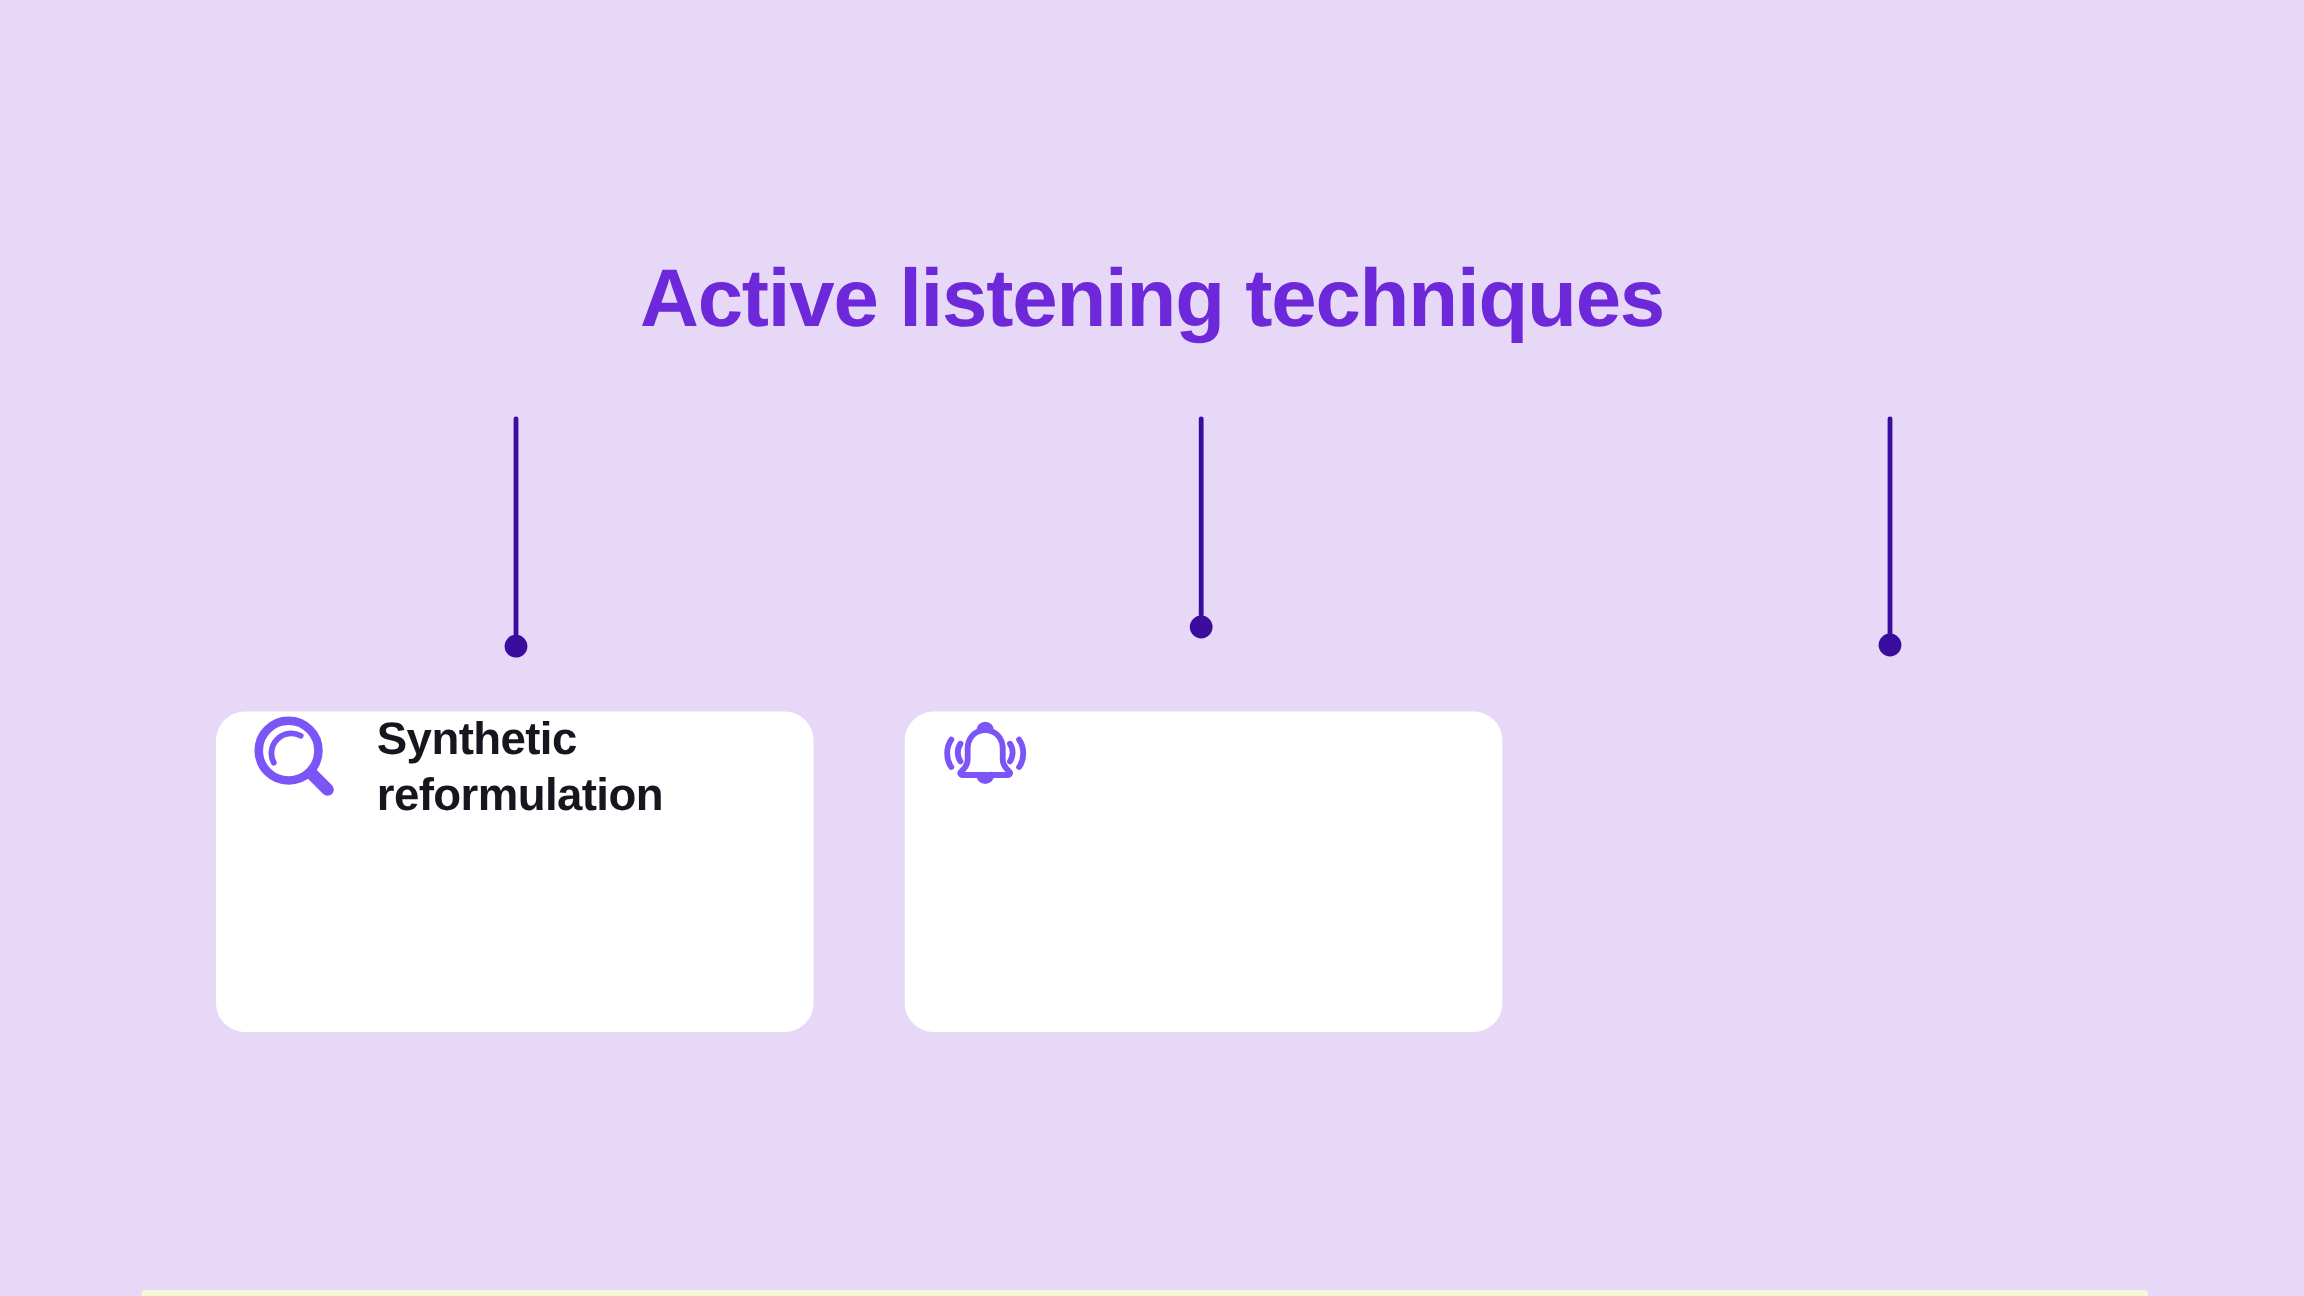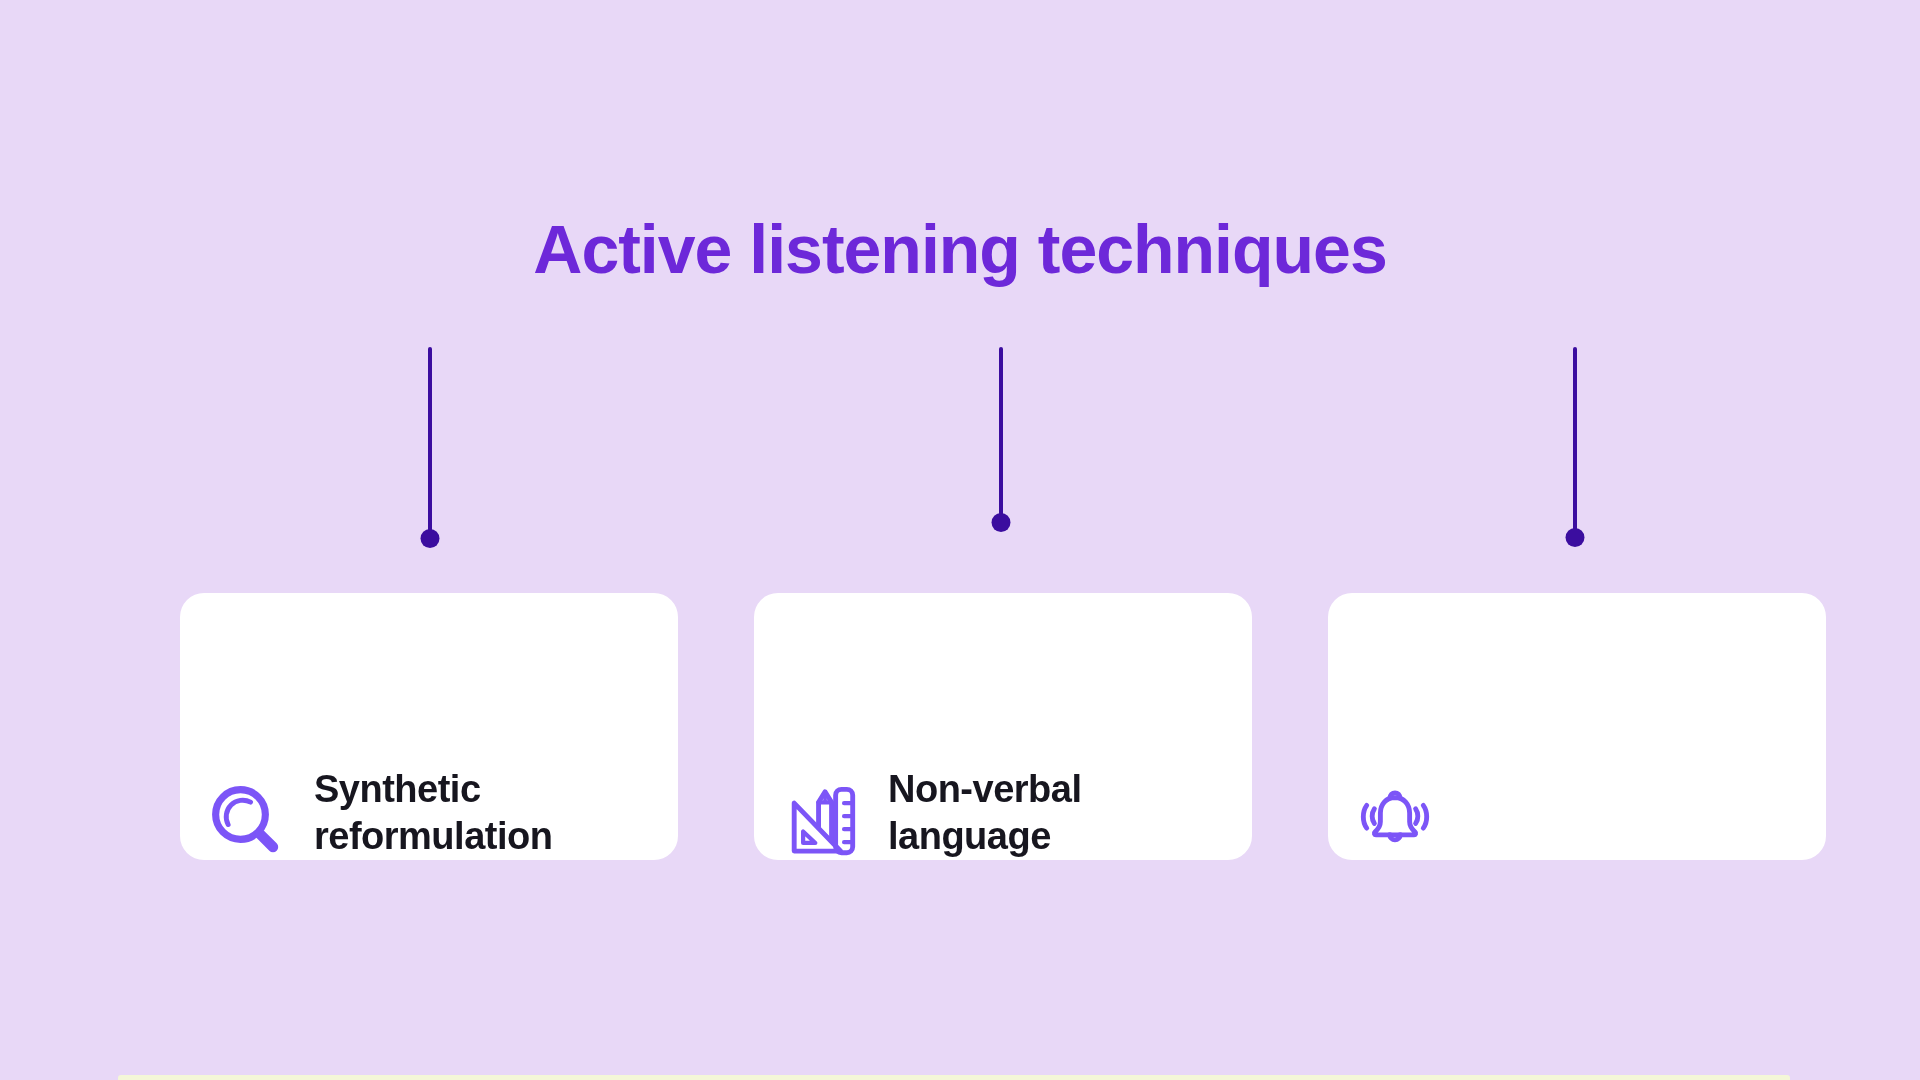--- a/index.html
+++ b/index.html
@@ -55,21 +55,21 @@
     top: 593px;
     display: flex;
     gap: 76px;
   }
   .card {
     width: 498px;
     height: 267px;
     background: #ffffff;
     border-radius: 24px;
     display: flex;
-    align-items: flex-end;
+    align-items: flex-start;
     box-sizing: border-box;
     padding: 0 24px 0 28px;
     gap: 28px;
   }
   .icon { flex: 0 0 auto; display: block; }
   .icon svg {
     display: block;
     width: 78px;
     height: 78px;
     fill: none;
@@ -120,37 +120,20 @@
           <path d="M12.4 26.2 A10.2 10.2 0 0 1 26.2 12.4" stroke-width="3"></path>
           <path d="M32.2 32.2 L40 40" stroke-width="6.4"></path>
         </svg>
       </span>
       <div class="label">
         <span>Synthetic</span>
         <span>reformulation</span>
       </div>
     </div>
 
-    <div class="card">
-      <span class="icon">
-        <svg viewBox="0 0 48 48" stroke-linecap="round" stroke-linejoin="round" stroke-width="3">
-          <path d="M7.5 13 L7.5 42.5 L36 42.5 Z"></path>
-          <path d="M13 30.5 L13 37.5 L20.5 37.5 Z" stroke-width="2.6"></path>
-          <path d="M22.5 28 L22.5 12.5 L26.5 6 L30.5 12.5 L30.5 36"></path>
-          <path d="M22.5 12.5 L30.5 12.5" stroke-width="2.6"></path>
-          <path d="M26.5 9 L26.5 12.5" stroke-width="2.2"></path>
-          <rect x="33" y="4.5" width="10.5" height="39" rx="3.6"></rect>
-          <path d="M43.5 13 H38.2 M43.5 21 H38.2 M43.5 29 H38.2 M43.5 37 H38.2" stroke-width="2.6"></path>
-        </svg>
-      </span>
-      <div class="label">
-        <span>Non-verbal</span>
-        <span>language</span>
-      </div>
-    </div>
 
     <div class="card">
       <span class="icon">
         <svg viewBox="0 0 48 48" stroke-linecap="round" stroke-linejoin="round" stroke-width="3">
           <path d="M24 9.5c-5.6 0-9 4.4-9 9.6v5.4c0 2.6-1.4 4.6-3.4 6.3-.7.6-.3 1.7.7 1.7h23.4c1 0 1.4-1.1.7-1.7-2-1.7-3.4-3.7-3.4-6.3v-5.4c0-5.2-3.4-9.6-9-9.6z"></path>
           <path d="M21 9.8c0-1.8 1.3-3.1 3-3.1s3 1.3 3 3.1"></path>
           <path d="M20.8 32.4a3.2 3.2 0 0 0 6.4 0"></path>
           <path d="M11.3 16.5c-1.8 2.6-1.8 6.4 0 9"></path>
           <path d="M6.6 14.4c-2.8 3.8-2.8 10.2 0 14"></path>
           <path d="M36.7 16.5c1.8 2.6 1.8 6.4 0 9"></path>

